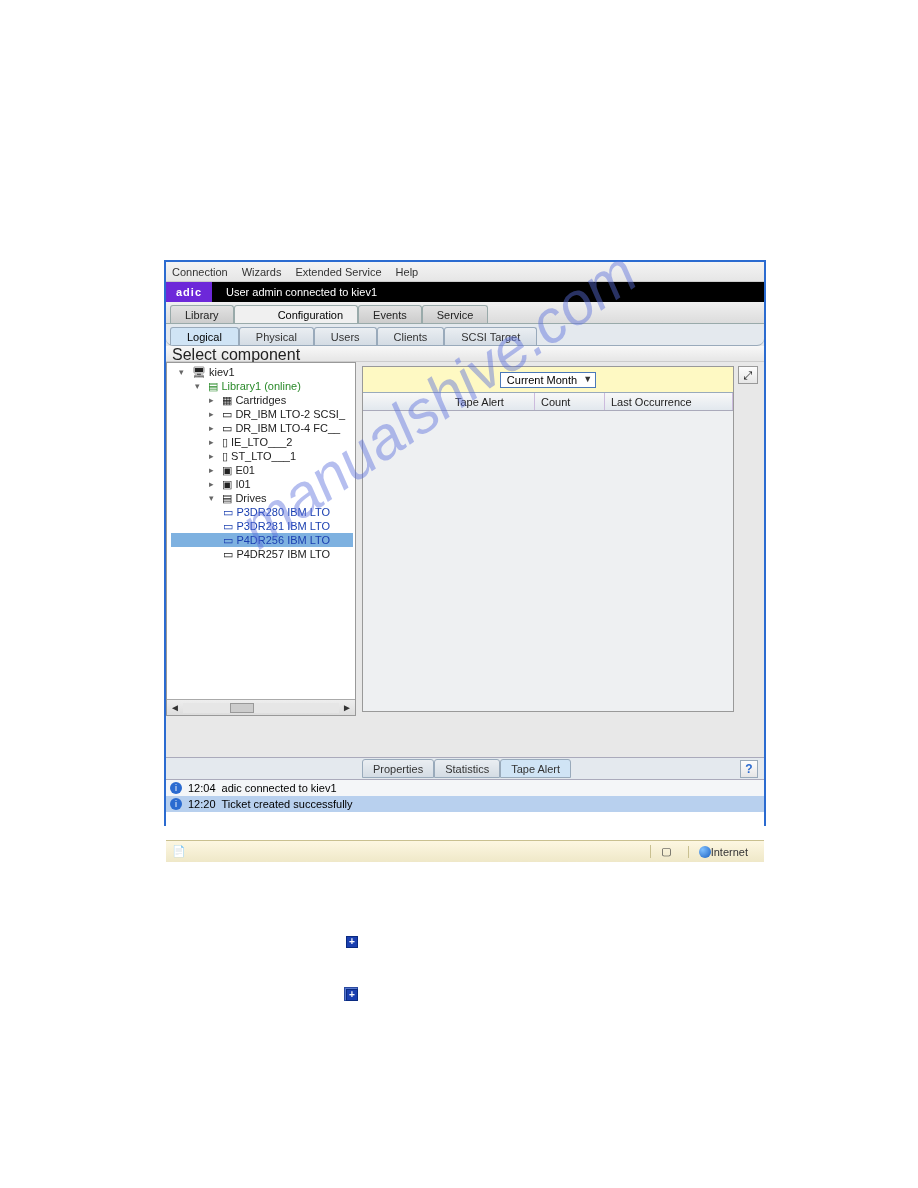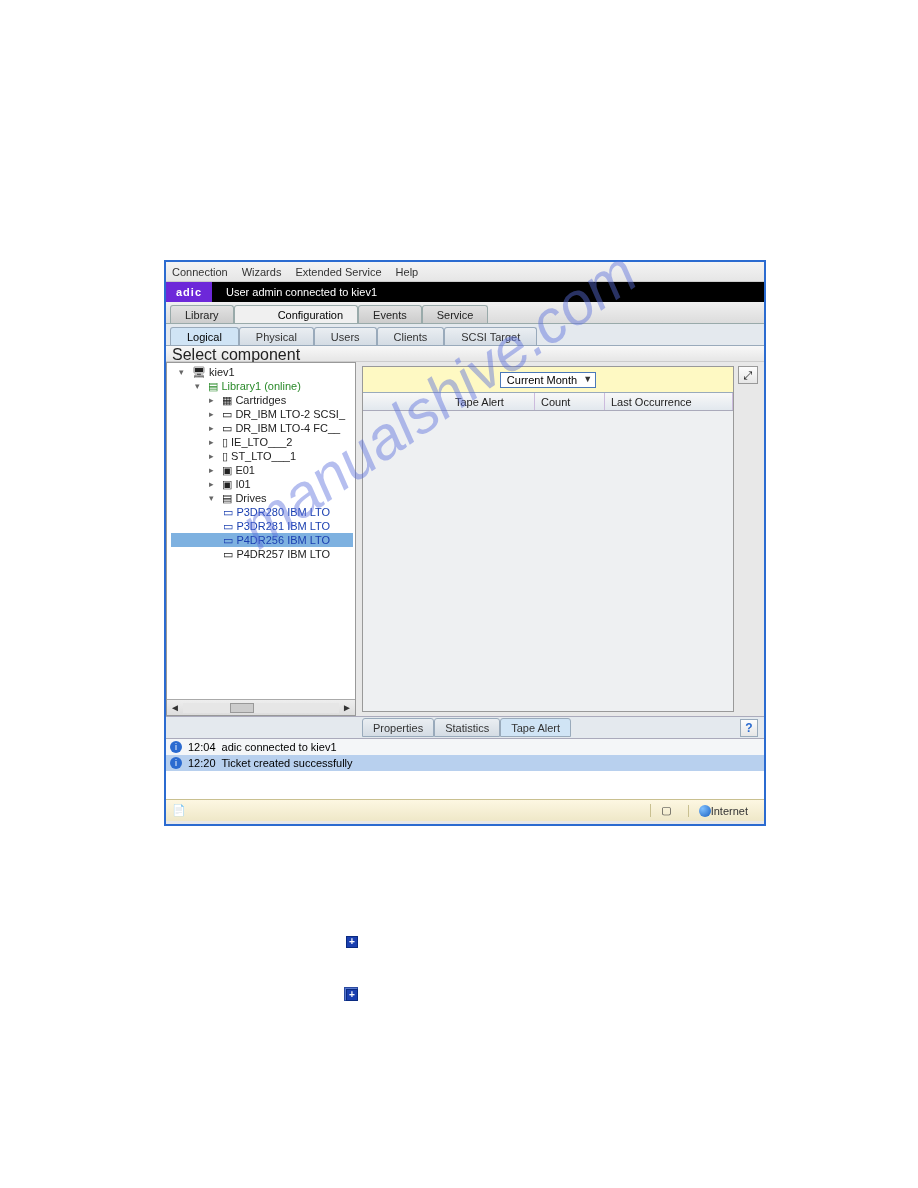--- a/index.html
+++ b/index.html
@@ -7,21 +7,21 @@
   .page { width: 918px; height: 1188px; position: relative; }
   .link-text { position: absolute; top: 205px; left: 283px; color: #2b7a8c; font-size: 13px; border-bottom: 1px solid #2b7a8c; }
   .app-window { position: absolute; top: 260px; left: 164px; width: 602px; height: 566px; border: 2px solid #2b6bd0; background: #e8e8e8; }
   .menubar { height: 20px; background: linear-gradient(#f4f4f4,#e6e6e6); display: flex; align-items: center; padding: 0 6px; font-size: 11px; color: #333; gap: 14px; border-bottom: 1px solid #ccc; }
   .blackbar { height: 20px; background: #000; display: flex; align-items: center; font-size: 11px; color: #fff; }
   .adic { background: #6d28d9; color: #fff; padding: 0 10px; height: 100%; display: flex; align-items: center; font-weight: bold; letter-spacing: 1px; }
   .blackbar .msg { margin-left: 14px; text-align: center; }
   .outer-tabs { height: 22px; background: linear-gradient(#f0f0f0,#dcdcdc); display: flex; align-items: flex-end; padding-left: 4px; gap: 0; border-bottom: 1px solid #9aa; }
   .tab-o { font-size: 11px; padding: 3px 14px 2px; background: linear-gradient(#e2e2e2,#cccccc); border: 1px solid #9aa; border-bottom: none; border-radius: 3px 3px 0 0; margin-right: 0; color: #222; cursor: pointer; }
   .tab-o.active { background: #f0f0f0; color: #000; padding-left: 43px; }
-  .inner-tabs { height: 22px; background: #e4e9ee; display: flex; align-items: flex-end; padding-left: 4px; border-bottom: 1px solid #9ab; }
+  .inner-tabs { height: 22px; background: #e4e9ee; display: flex; align-items: flex-end; padding-left: 4px; border-bottom: 1px solid #9ab; border-radius: 7px; }
   .tab-i { font-size: 11px; padding: 3px 16px 2px; background: linear-gradient(#eaeef2,#d4dce4); border: 1px solid #9ab; border-bottom: none; border-radius: 3px 3px 0 0; color: #333; cursor: pointer; }
   .tab-i.active { background: #d0e4f5; color: #000; }
   .select-comp { height: 16px; background: linear-gradient(#f8f8f8,#e6e6e6); font-size: 16px; padding-left: 6px; border-bottom: 1px solid #ccc; color: #222; }
   .main-split { display: flex; height: 354px; background: #e8e8e8; }
   .tree-pane { width: 190px; background: #fff; border: 1px solid #999; overflow: hidden; font-size: 11px; color: #222; position: relative; }
   .tree { padding: 2px 2px 2px 4px; line-height: 14px; }
   .tree-item { display: flex; align-items: center; gap: 3px; white-space: nowrap; height: 14px; cursor: pointer; }
   .tree-item .lbl { }
   .lvl1 { padding-left: 8px; }
   .lvl2 { padding-left: 24px; }
@@ -60,21 +60,21 @@
   .statusbar .pane { display: flex; align-items: center; gap: 6px; }
   .statusbar .cell { border-left: 1px solid #c9c090; height: 100%; display: flex; align-items: center; padding: 0 10px; }
   .globe { width: 12px; height: 12px; border-radius: 50%; background: radial-gradient(circle at 30% 30%, #7fc0ff, #1a60c0); }
   .watermark { position: absolute; top: 350px; left: 200px; width: 520px; font-size: 60px; color: rgba(90,110,220,0.45); transform: rotate(-35deg); font-style: italic; pointer-events: none; z-index: 50; }
   .plus-icon-1 { position: absolute; top: 931px; left: 346px; width: 14px; height: 14px; }
   .plus-icon-2 { position: absolute; top: 984px; left: 346px; width: 16px; height: 16px; }
   .little-plus { width: 12px; height: 12px; background: #1a3fb0; border: 1px solid #0a2a80; display: inline-flex; align-items: center; justify-content: center; color: #fff; font-size: 10px; font-weight: bold; }
   .little-plus.stack { position: relative; }
   .little-plus.stack::before { content: ""; position: absolute; top: -3px; left: -3px; width: 12px; height: 12px; background: #5a7ad0; border: 1px solid #2a4aa0; z-index: -1; }
   .ico-caret { font-size: 9px; color: #666; width: 10px; display: inline-block; }
-  .bottom-tabs-wrap { display: flex; justify-content: space-between; align-items: center; height: 22px; background: #e4e9ee; border-top: 1px solid #aab; padding-right: 6px; }
+  .bottom-tabs-wrap { display: flex; justify-content: space-between; align-items: center; height: 22px; background: #e4e9ee; border-top: 1px solid #aab; padding-right: 6px; margin-top: 41px; }
   .bottom-tabs-inner { display: flex; align-items: flex-end; padding-left: 196px; }
   .help-btn { width: 18px; height: 18px; border: 1px solid #9ab; background: linear-gradient(#fdfdfd,#e6e6e6); color: #2b6bd0; font-weight: bold; font-size: 12px; text-align: center; line-height: 16px; cursor: pointer; }
 </style>
 </head>
 <body>
 <div class="page">
 
 <div class="watermark">manualshive.com</div>
 
 <div class="link-text"></div>

